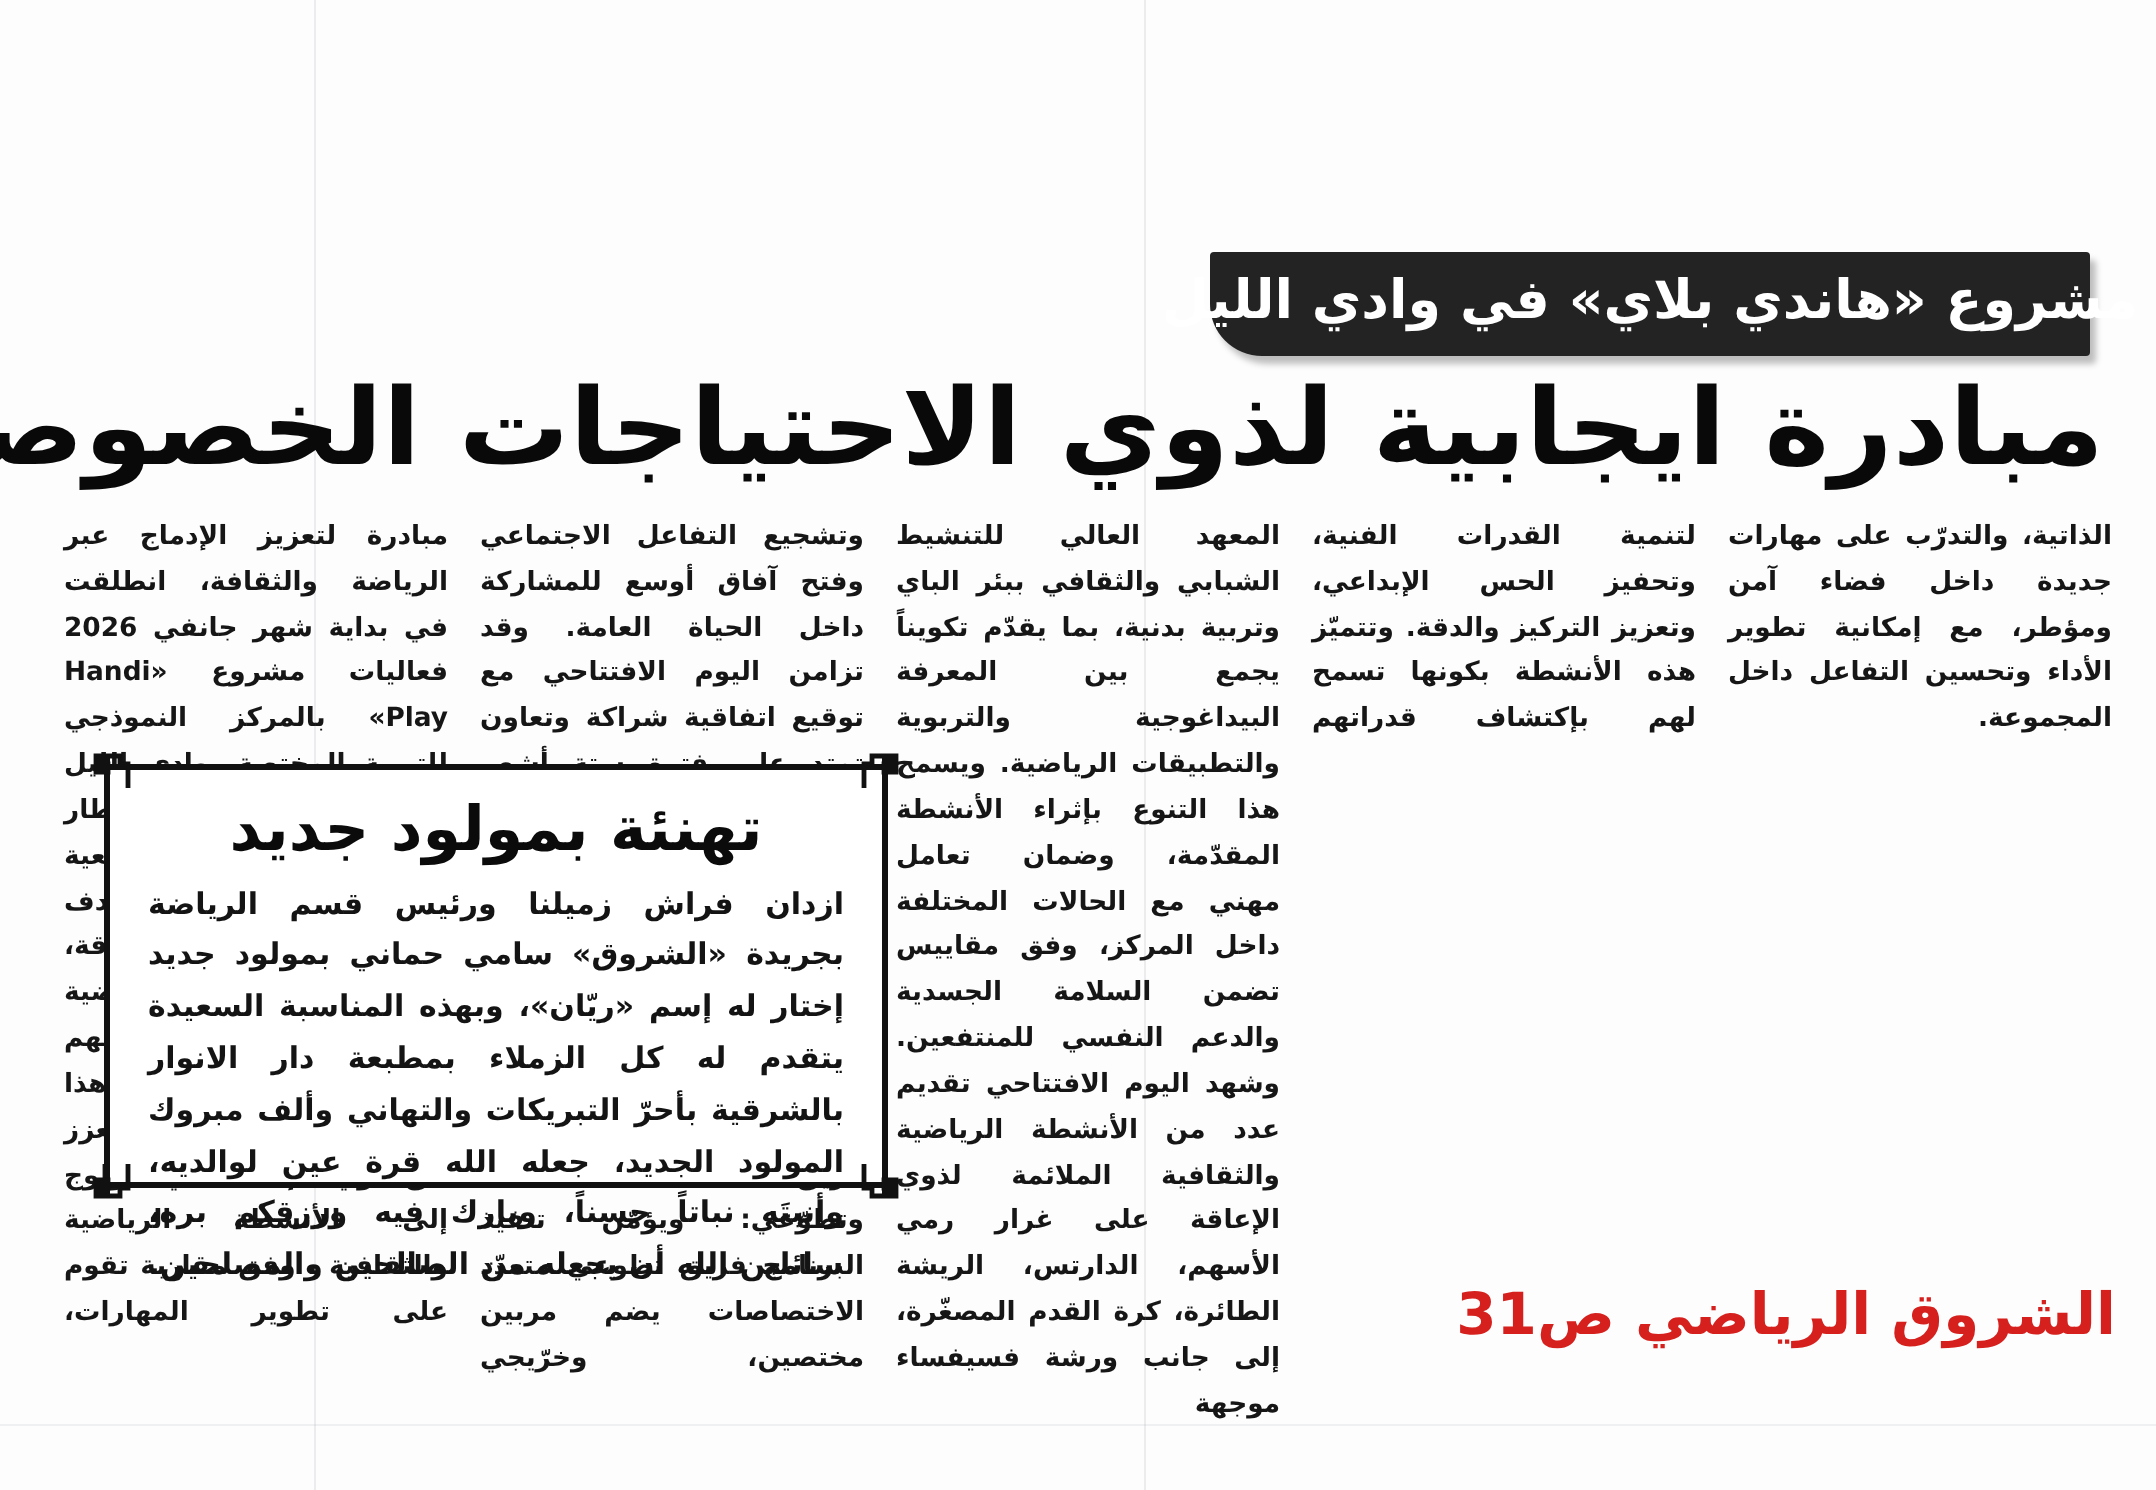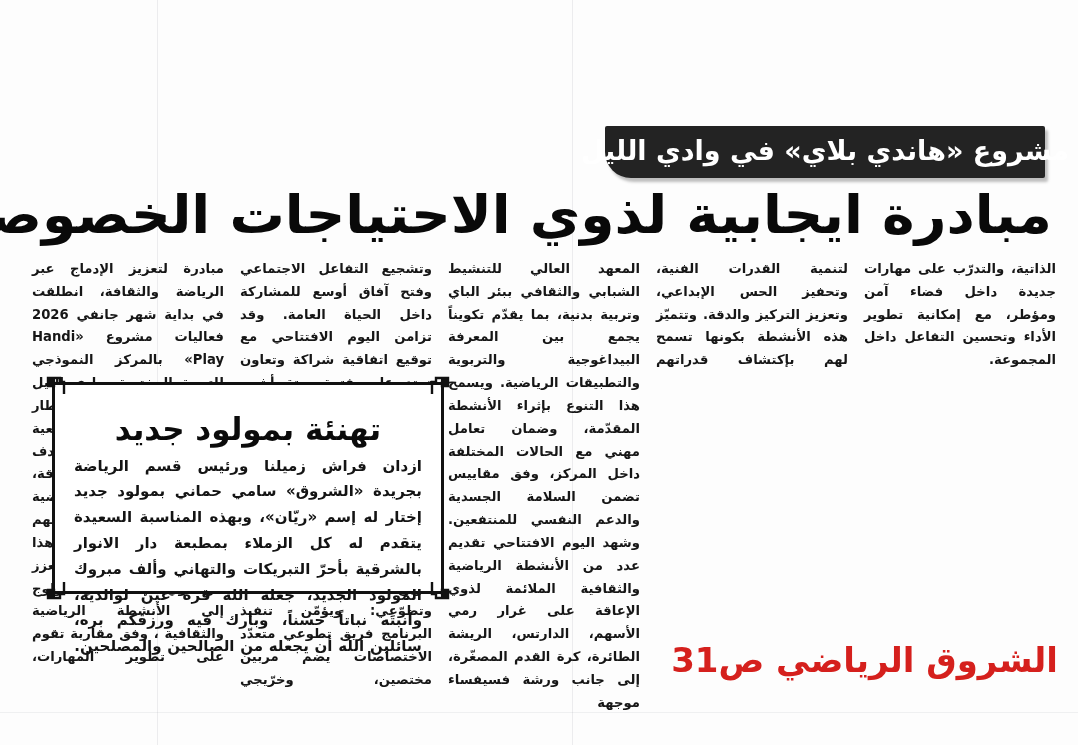--- a/index.html
+++ b/index.html
@@ -125,21 +125,21 @@
     padding: 6px 14px 8px 14px;
     box-sizing: border-box;
   }
   .notice-title {
     text-align: center;
     font-size: 31px;
     font-weight: bold;
     color: #0b0b0b;
     letter-spacing: -0.5px;
     line-height: 1.15;
-    margin: 16px 0 4px 0;
+    margin: 2px 0 4px 0;
     white-space: nowrap;
   }
   .notice-rule {
     height: 0;
     margin: 2px 0 6px 0;
   }
   .notice-body {
     font-size: 15px;
     line-height: 1.72;
     font-weight: 700;
@@ -159,21 +159,21 @@
   .orn-tr { top: -9px; right: -9px; }
   .orn-tl { top: -9px; left: -9px; transform: scaleX(-1); }
   .orn-br { bottom: -9px; right: -9px; transform: scaleY(-1); }
   .orn-bl { bottom: -9px; left: -9px; transform: scale(-1,-1); }
 
   
   .source {
     position: absolute;
     right: 20px;
     top: 640px;
-    font-size: 34px;
+    font-size: 29px;
     font-weight: bold;
     color: #d5201d;
     letter-spacing: -0.5px;
     white-space: nowrap;
   }
 </style>
 </head>
 <body>
 
 <div class="page">

